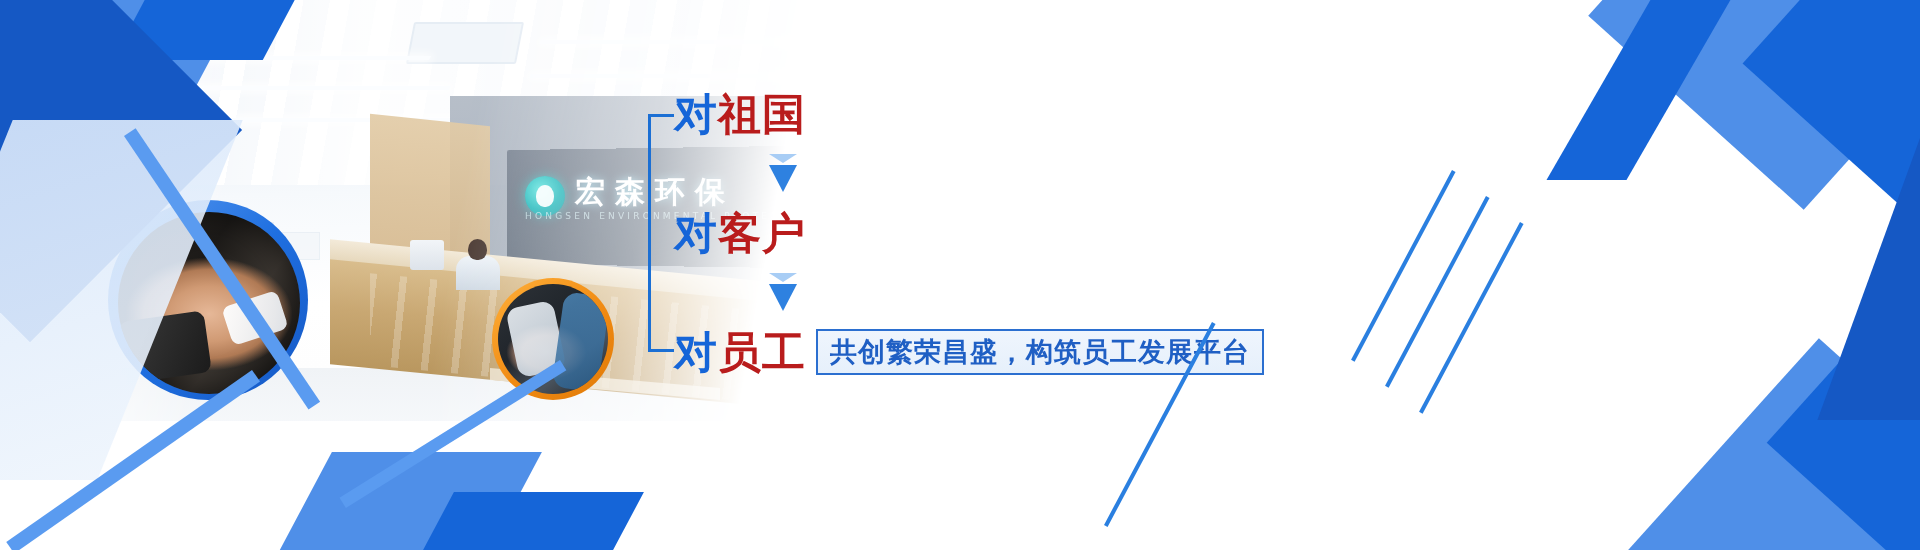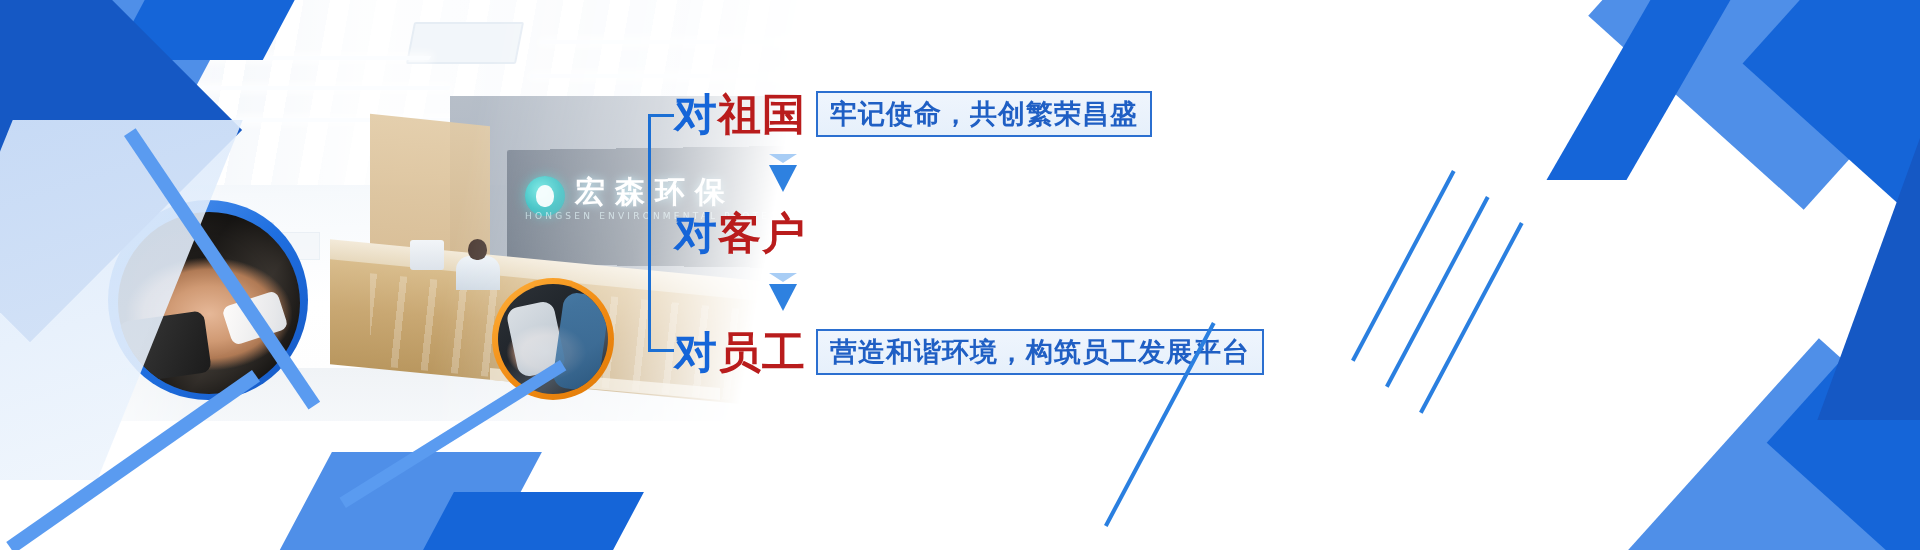--- a/index.html
+++ b/index.html
@@ -315,40 +315,39 @@
   <div class="shape" style="left:252px; top:370px; width:14px; height:300px; background:#5a9bf0; transform:rotate(55deg); transform-origin:top left;"></div>
   <div class="shape" style="left:300px; top:452px; width:210px; height:120px; background:#4f8fe8; transform:skewX(-28deg);"></div>
   <div class="shape" style="left:430px; top:492px; width:190px; height:90px; background:#1565d8; transform:skewX(-28deg);"></div>
   <div class="shape" style="left:560px; top:360px; width:12px; height:260px; background:#5a9bf0; transform:rotate(58deg); transform-origin:top left;"></div>
 
   <div class="content">
     <div class="bracket"></div>
 
     <div class="row row-1">
       <div class="lead"><span class="b">对</span><span class="o">祖国</span></div>
-      <div class="chip">牢记使命，共创繁荣昌盛</div>
     </div>
 
     <div class="arrow-wrap arrow-1">
       <div class="arrow-top"></div>
       <div class="arrow-bot"></div>
     </div>
 
     <div class="row row-2">
       <div class="lead"><span class="b">对</span><span class="o">客户</span></div>
     </div>
 
     <div class="arrow-wrap arrow-2">
       <div class="arrow-top"></div>
       <div class="arrow-bot"></div>
     </div>
 
     <div class="row row-3">
       <div class="lead"><span class="b">对</span><span class="o">员工</span></div>
-      <div class="chip">营造和谐环境，构筑员工发展平台</div>
+      <div class="chip">共创繁荣昌盛，构筑员工发展平台</div>
     </div>
   </div>
 
   <div class="rline" style="left:1452px; top:170px; width:4px; height:215px; transform:rotate(28deg);"></div>
   <div class="rline" style="left:1486px; top:196px; width:4px; height:215px; transform:rotate(28deg);"></div>
   <div class="rline" style="left:1520px; top:222px; width:4px; height:215px; transform:rotate(28deg);"></div>
   <div class="rline" style="left:1212px; top:322px; width:4px; height:230px; transform:rotate(28deg);"></div>
 
   <div class="shape" style="left:1648px; top:-140px; width:290px; height:290px; background:#4f8fe8; transform:rotate(42deg);"></div>
   <div class="shape" style="left:1790px; top:-60px; width:230px; height:230px; background:#1565d8; transform:rotate(42deg);"></div>

